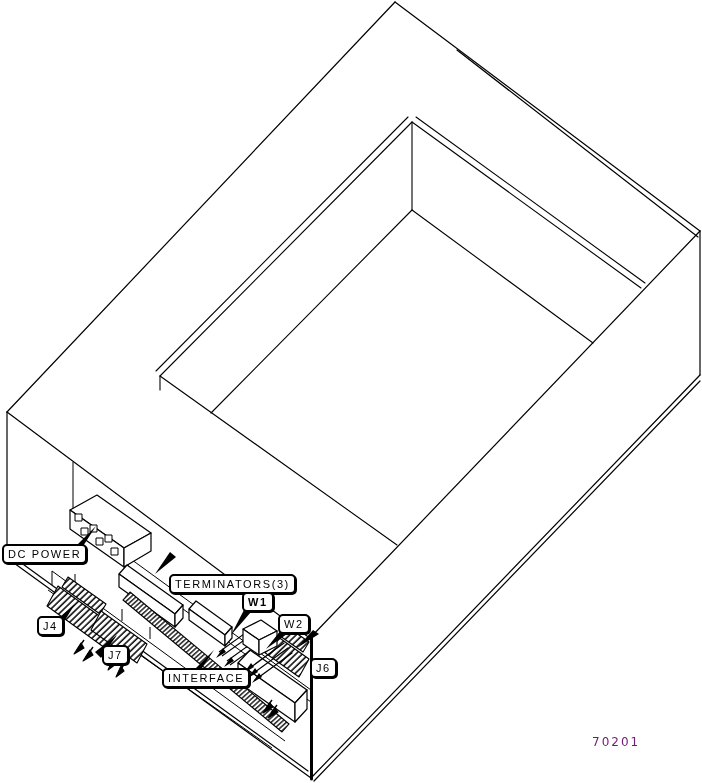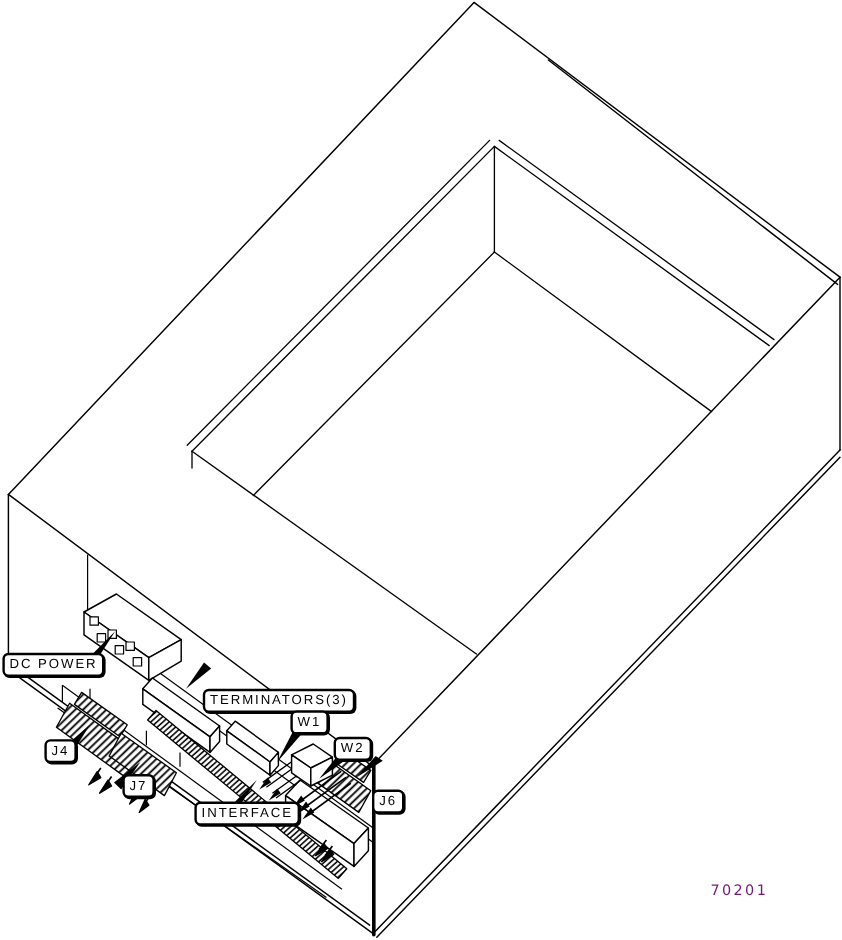--- a/index.html
+++ b/index.html
@@ -171,21 +171,21 @@
       <polygon points="54,622 60,628 75,604"></polygon>
       <polygon points="95,652 101,658 117,635"></polygon>
       <polygon points="189,675 194,680 214,650"></polygon>
     </g>
   </svg>
 
   <div class="callout" style="left:2px;top:544px;">DC POWER</div>
 
   <div class="callout" style="left:169px;top:564px;margin-top:10px;">TERMINATORS(3)</div>
 
-  <div class="callout" style="left:242px;top:592px;">W1</div>
+  <div class="callout" style="left:242px;top:592px;font-weight:bold;">W1</div>
 
   <div class="callout" style="left:278px;top:614px;">W2</div>
 
   <div class="callout" style="left:310px;top:614px;margin-top:44px;">J6</div>
 
   <div class="callout" style="left:37px;top:616px;">J4</div>
 
   <div class="callout" style="left:78px;top:645px;margin-left:24px;">J7</div>
 
   <div class="callout" style="left:114px;top:668px;margin-left:48px;">INTERFACE</div>

